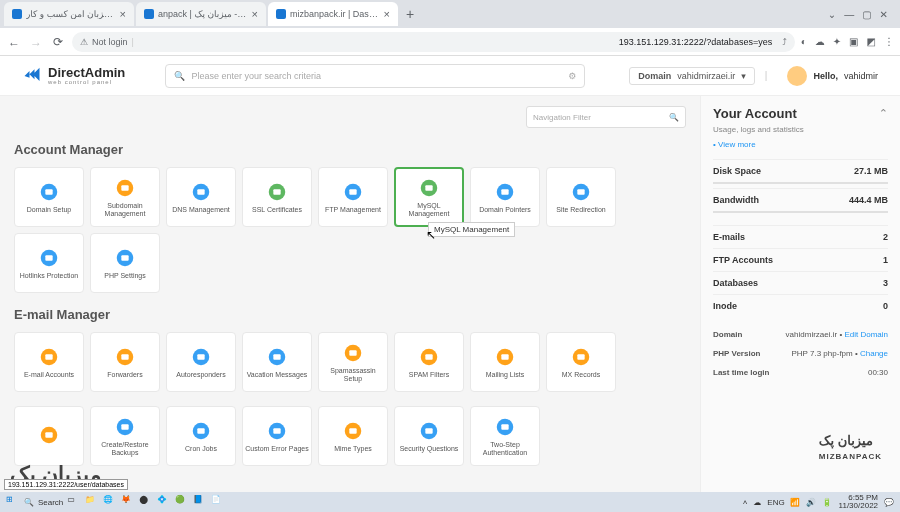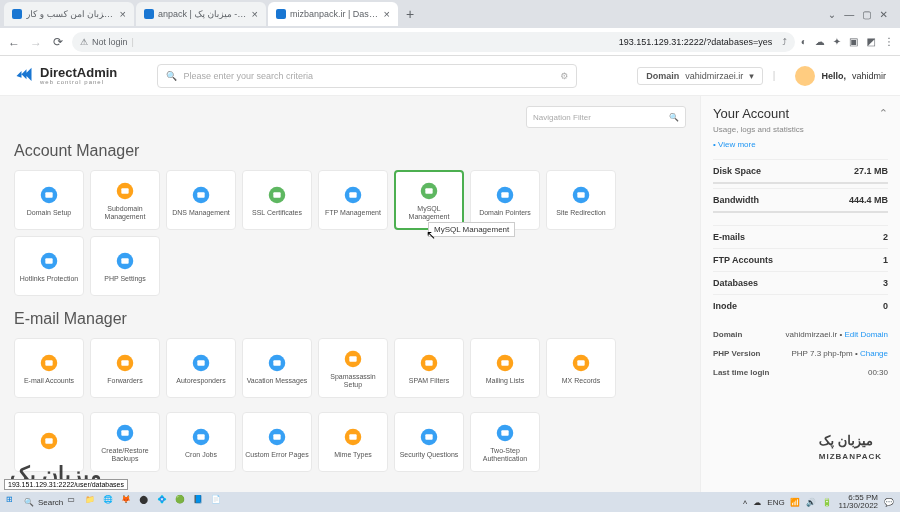--- a/index.html
+++ b/index.html
@@ -12,44 +12,44 @@
 .tab .close{font-size:11px;color:#5f6368}
 .new-tab{width:20px;text-align:center;color:#5f6368;cursor:pointer;font-size:14px}
 .win-controls{margin-left:auto;display:flex;gap:8px;padding-right:8px;color:#5f6368}
 .win-controls span{cursor:pointer;font-size:10px}
 .addr-bar{height:28px;background:#fff;display:flex;align-items:center;padding:0 6px;gap:6px;border-bottom:1px solid #ddd}
 .addr-bar .nav-btn{color:#5f6368;cursor:pointer;font-size:12px;width:16px;text-align:center}
 .addr-field{flex:1;height:20px;background:#f1f3f4;border-radius:10px;display:flex;align-items:center;padding:0 8px;gap:4px;font-size:9px;color:#5f6368}
 .addr-field .url{margin-left:auto;color:#202124}
 .addr-icons{display:flex;gap:8px;color:#5f6368}
 .addr-icons span{cursor:pointer}
-.da-header{height:40px;background:#fff;display:flex;align-items:center;padding:0 14px;gap:10px;border-bottom:1px solid #eee}
+.da-header{height:40px;background:#fff;display:flex;align-items:center;padding:0 22px;gap:10px;border-bottom:1px solid #eee}
 .logo{display:flex;align-items:center;gap:6px}
 .logo svg{width:20px;height:20px}
 .logo-text{font-size:13px;font-weight:700;color:#2a2a2a;line-height:1}
 .logo-sub{font-size:6px;color:#888;letter-spacing:1px}
 .search-wrap{flex:1;max-width:420px;margin-left:30px}
 .search-box{height:24px;border:1px solid #ddd;border-radius:4px;display:flex;align-items:center;padding:0 8px;gap:6px;color:#aaa;font-size:9px}
 .domain-sel{display:flex;align-items:center;gap:6px;font-size:9px;color:#555;border:1px solid #ddd;padding:3px 8px;border-radius:3px;cursor:pointer;margin-left:auto}
 .domain-sel b{font-weight:700}
 .user-box{display:flex;align-items:center;gap:6px;font-size:9px;color:#333;margin-left:10px}
 .avatar{width:20px;height:20px;border-radius:50%;background:#ffcc80}
 .main{display:flex;height:calc(100% - 116px)}
 .content{flex:1;padding:10px 14px;overflow:auto}
-.section-title{font-size:16px;color:#555;margin:8px 0 10px;font-weight:400}
+.section-title{font-size:13px;color:#555;margin:8px 0 10px;font-weight:700}
 .tile-grid{display:flex;flex-wrap:wrap;gap:6px;margin-bottom:14px}
 .tile{width:70px;height:60px;background:#fff;border:1px solid #e8e8e8;border-radius:4px;display:flex;flex-direction:column;align-items:center;justify-content:center;gap:3px;cursor:pointer;font-size:7px;color:#555;text-align:center;padding:2px}
 .tile.active{border:2px solid #4caf50}
 .tile-icon{width:22px;height:22px}
 .tile-label{line-height:1.1}
 .nav-filter{width:160px;height:22px;border:1px solid #ddd;border-radius:3px;display:flex;align-items:center;padding:0 6px;font-size:8px;color:#aaa;margin-left:auto;margin-bottom:6px;background:#fff}
 .top-row{display:flex;justify-content:flex-start}
 .sidebar{width:200px;padding:10px 12px;background:#fafafa;border-left:1px solid #eee;overflow:auto}
 .acc-head{display:flex;align-items:center;justify-content:space-between;margin-bottom:4px}
-.acc-title{font-size:13px;font-weight:400;color:#333}
+.acc-title{font-size:13px;font-weight:700;color:#333}
 .acc-sub{font-size:8px;color:#888;margin-bottom:6px}
 .view-more{font-size:8px;color:#2196f3;cursor:pointer;margin-bottom:10px;display:block}
 .stat-row{display:flex;justify-content:space-between;align-items:flex-start;font-size:9px;padding:6px 0;border-top:1px solid #eee}
 .stat-row b{font-weight:700;color:#333}
 .stat-val{color:#333;font-weight:700}
 .stat-bar{height:2px;background:#e0e0e0;margin-bottom:4px}
 .info-row{display:flex;justify-content:space-between;font-size:8px;padding:5px 0;color:#555}
 .info-row .link{color:#2196f3;cursor:pointer}
 .tooltip{position:absolute;background:#fff;border:1px solid #ccc;padding:2px 5px;font-size:8px;color:#333;left:428px;top:222px;z-index:10}
 .cursor{position:absolute;left:426px;top:228px;z-index:11;font-size:12px}

